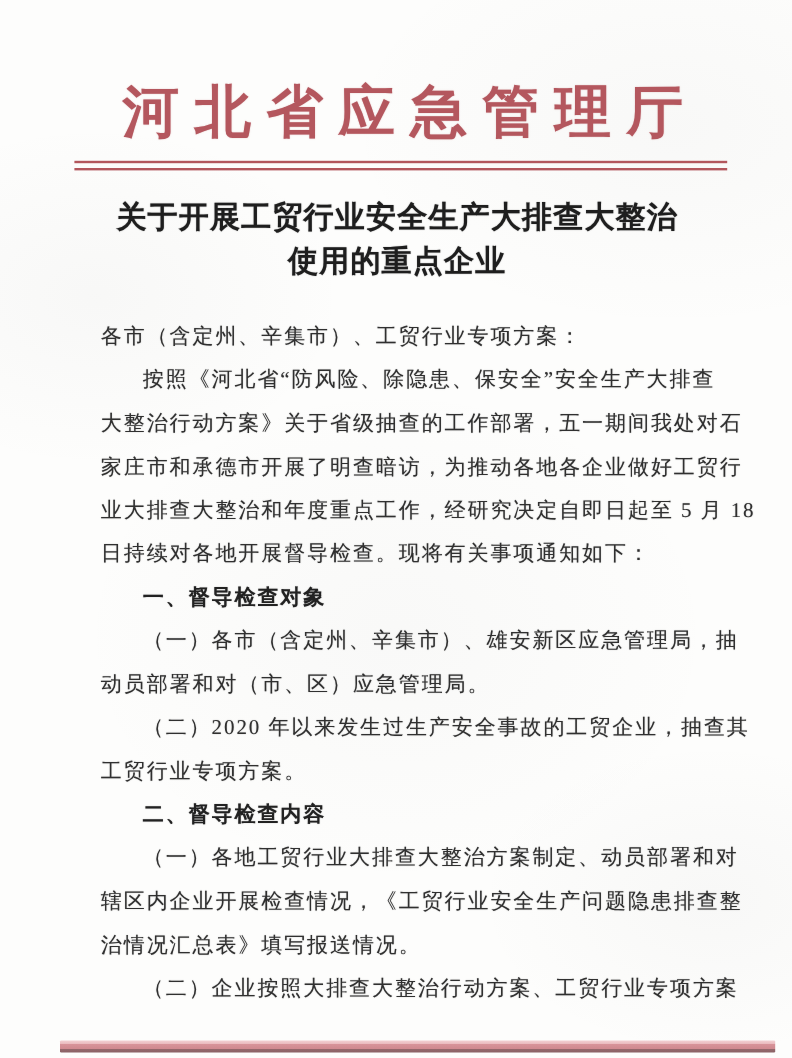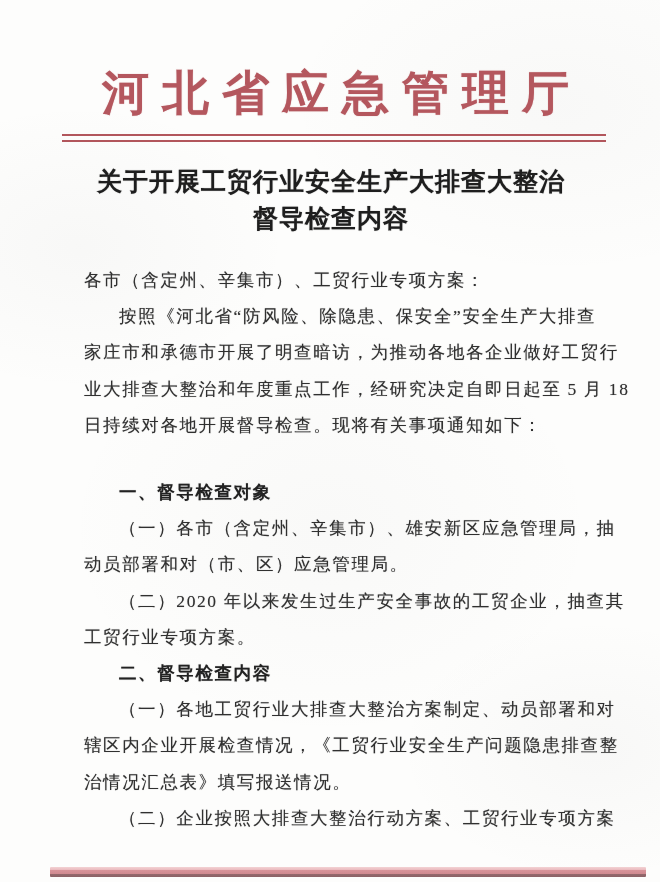--- a/index.html
+++ b/index.html
@@ -77,30 +77,31 @@
 <body>
 
 <div class="page">
 
   <div class="agency-header">河北省应急管理厅</div>
 
   <div class="header-divider"></div>
 
   <div class="doc-title">
     <div>关于开展工贸行业安全生产大排查大整治</div>
-    <div>督导检查内容</div>
+    <div>使用的重点企业</div>
   </div>
 
   <div class="doc-body">
       <div class="line">各市（含定州、辛集市）、工贸行业专项方案：</div>
       <div class="line" style="text-indent: 2em;">按照《河北省“防风险、除隐患、保安全”安全生产大排查</div>
+      <div class="line">大整治行动方案》关于省级抽查的工作部署，五一期间我处对石</div>
       <div class="line">家庄市和承德市开展了明查暗访，为推动各地各企业做好工贸行</div>
       <div class="line">业大排查大整治和年度重点工作，经研究决定自即日起至 5 月 18</div>
       <div class="line">日持续对各地开展督导检查。现将有关事项通知如下：</div>
-      <div class="line bold" style="text-indent: 2em; margin-top: 31px;">一、督导检查对象</div>
+      <div class="line bold" style="text-indent: 2em;">一、督导检查对象</div>
       <div class="line" style="text-indent: 2em;">（一）各市（含定州、辛集市）、雄安新区应急管理局，抽</div>
       <div class="line">动员部署和对（市、区）应急管理局。</div>
       <div class="line" style="text-indent: 2em;">（二）2020 年以来发生过生产安全事故的工贸企业，抽查其</div>
       <div class="line">工贸行业专项方案。</div>
       <div class="line bold" style="text-indent: 2em;">二、督导检查内容</div>
       <div class="line" style="text-indent: 2em;">（一）各地工贸行业大排查大整治方案制定、动员部署和对</div>
       <div class="line">辖区内企业开展检查情况，《工贸行业安全生产问题隐患排查整</div>
       <div class="line">治情况汇总表》填写报送情况。</div>
       <div class="line" style="text-indent: 2em;">（二）企业按照大排查大整治行动方案、工贸行业专项方案</div>
     </div>

